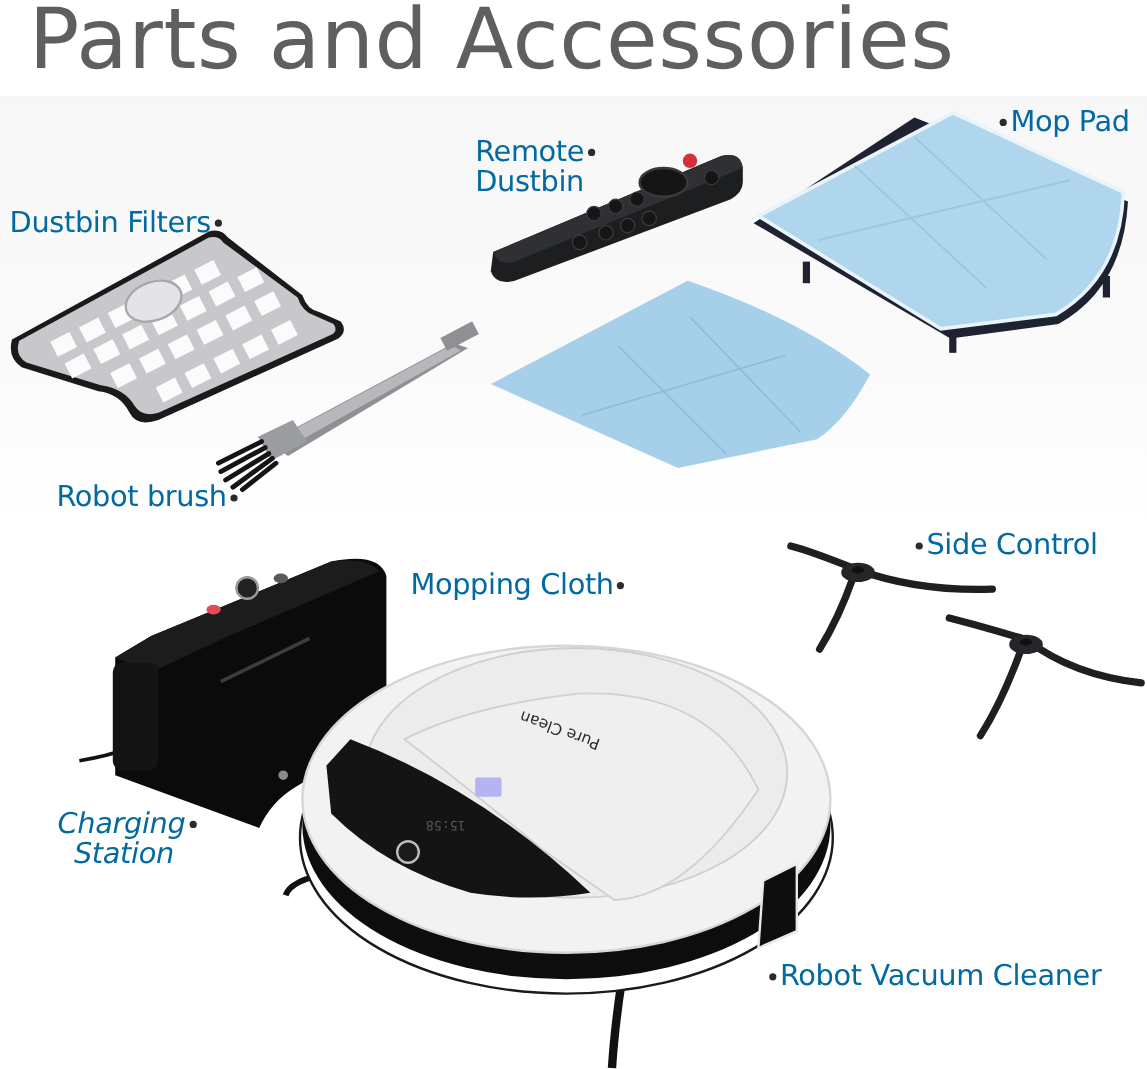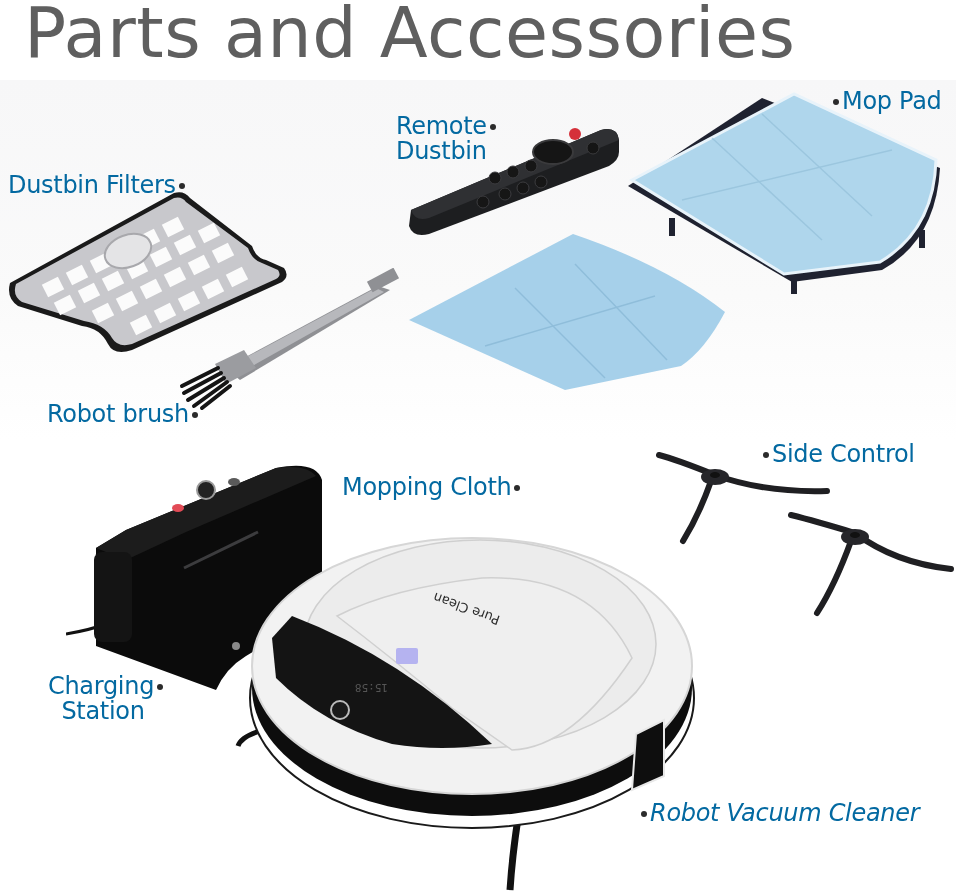--- a/index.html
+++ b/index.html
@@ -180,20 +180,20 @@
 </div>
 
 <div class="label" style="left:342px;top:431px;margin-top:44px;">
   <span>Mopping Cloth</span><span class="dot"></span>
 </div>
 
 <div class="label" style="left:760px;top:442px;">
   <span class="dot"></span><span>Side Control</span>
 </div>
 
-<div class="label" style="left:48px;top:674px;text-align:center;">
+<div class="label" style="left:48px;top:674px;text-align:center;font-style:italic;">
   <div><span>Charging</span><span class="dot"></span></div>
   <div style="margin-left:-8px;">Station</div>
 </div>
 
-<div class="label" style="left:638px;top:801px;font-style:italic;">
+<div class="label" style="left:638px;top:801px;">
   <span class="dot"></span><span>Robot Vacuum Cleaner</span>
 </div>
 
 </body></html>

